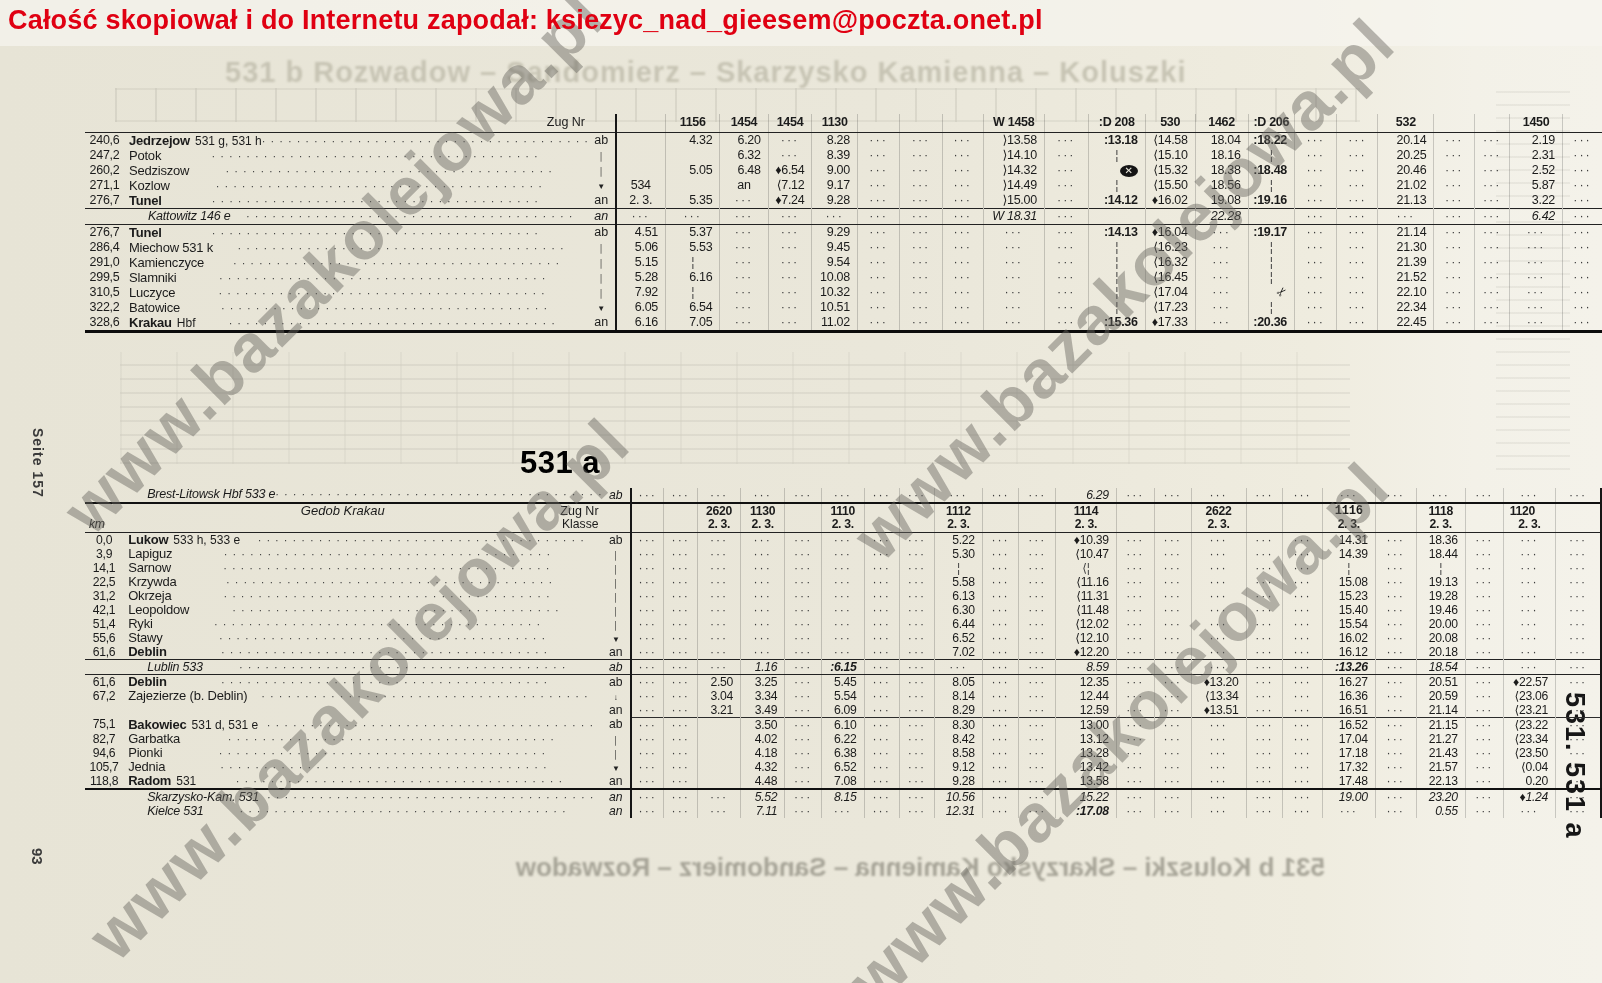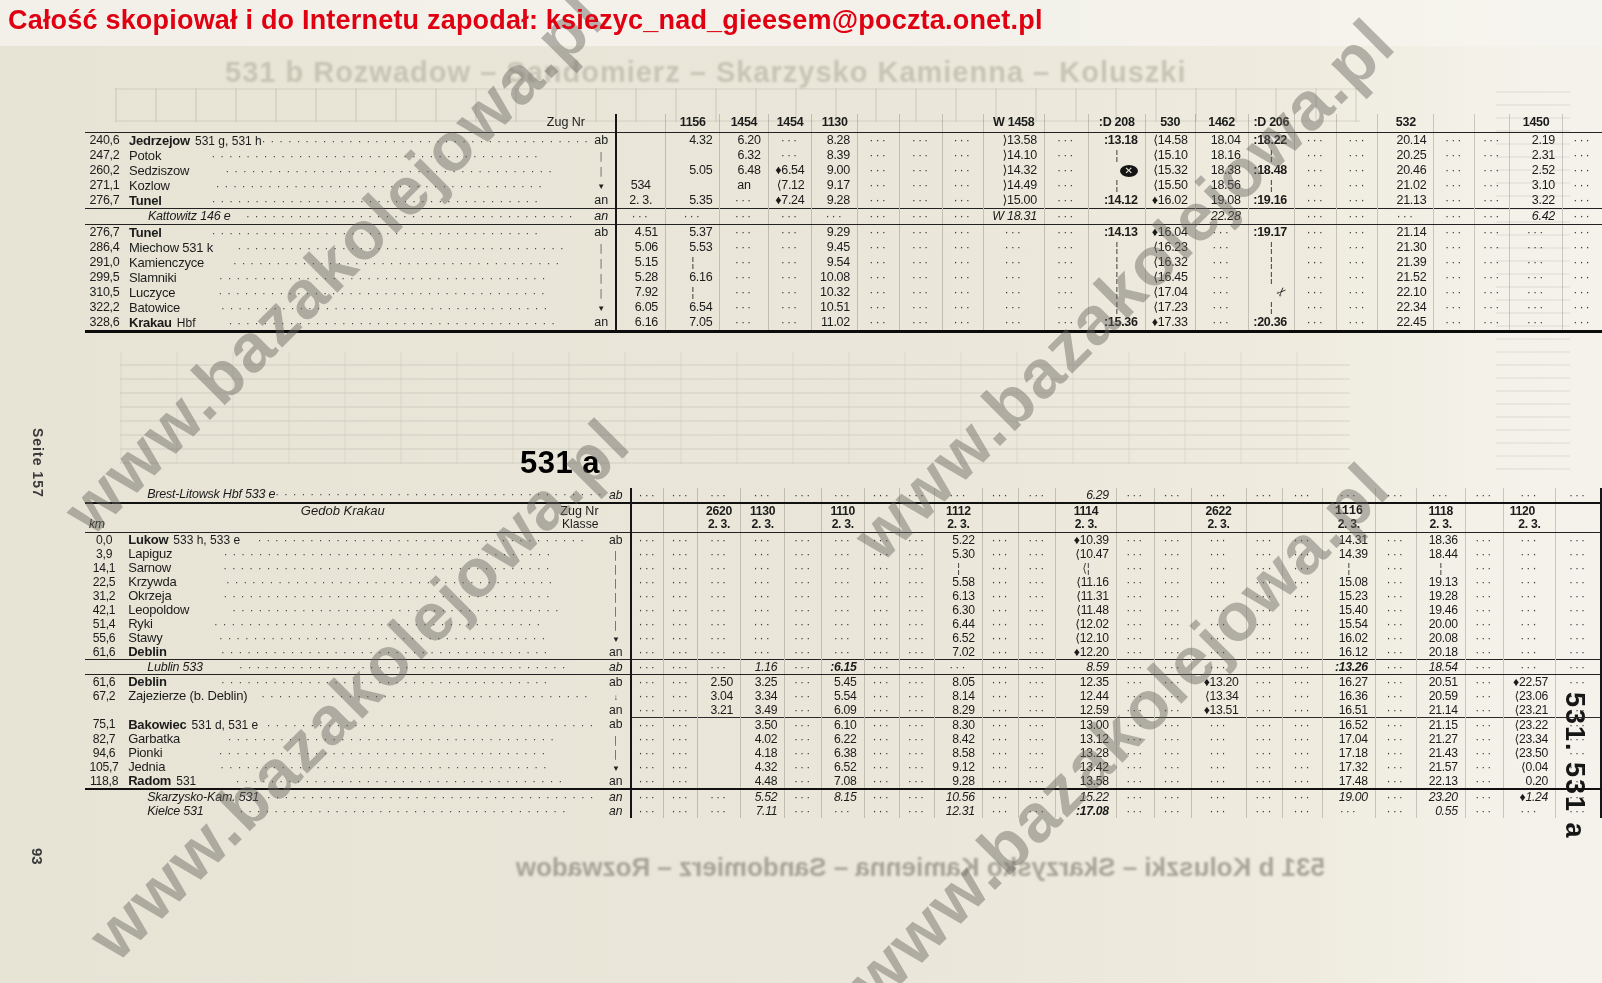--- a/index.html
+++ b/index.html
@@ -266,21 +266,21 @@
           <td class="t dots">···</td>
           <td class="t pipe">¦</td>
           <td class="t"><span>⟨15.50</span></td>
           <td class="t"><span>18.56</span></td>
           <td class="t pipe">¦</td>
           <td class="t dots">···</td>
           <td class="t dots">···</td>
           <td class="t"><span>21.02</span></td>
           <td class="t dots">···</td>
           <td class="t dots">···</td>
-          <td class="t"><span>3.10</span></td>
+          <td class="t"><span>5.87</span></td>
           <td class="t dots">···</td>
         </tr>
         <tr class="b">
           <td class="km">276,7</td>
           <td class="st">
             <div class="row">
               <span class="nm">Tunel</span>
               <span class="lead"></span>
             </div>
           </td>

